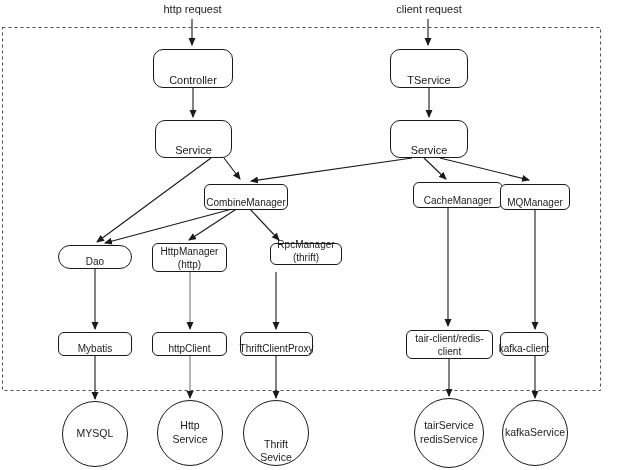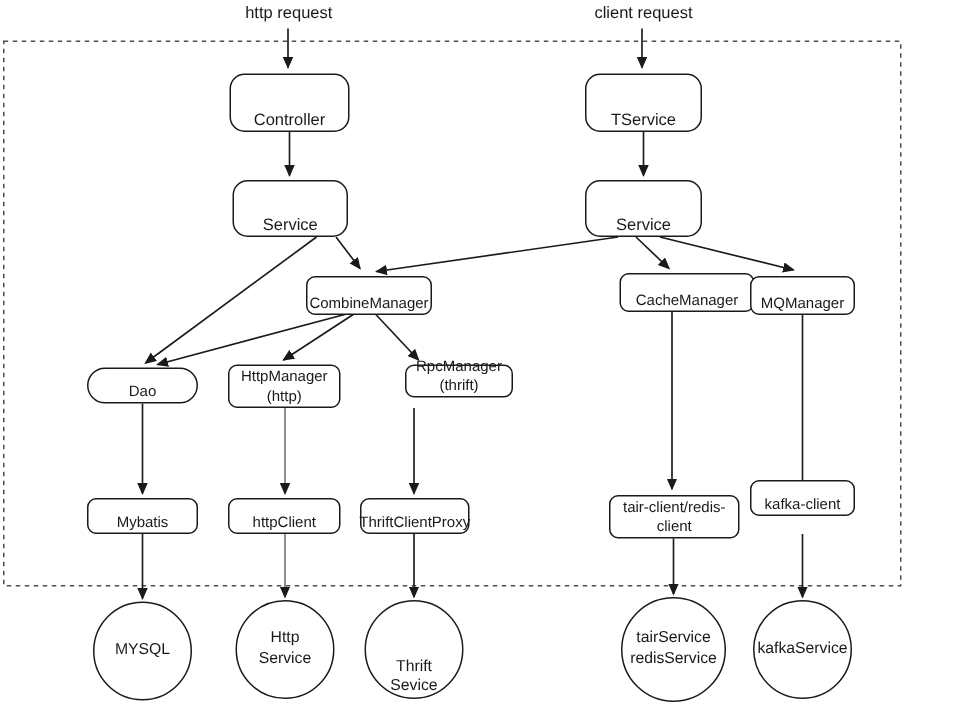--- a/index.html
+++ b/index.html
@@ -144,21 +144,21 @@
   <div class="node" style="left:152px; top:332px; width:75px; height:24px;">
     <span class="label">httpClient</span>
   </div>
   <div class="node" style="left:240px; top:332px; width:73px; height:24px;">
     <span class="label">ThriftClientProxy</span>
   </div>
   <div class="node" style="left:406px; top:330px; width:87px; height:29px;">
     <span class="label">tair-client/redis-
 client</span>
   </div>
-  <div class="node" style="left:500px; top:320px; width:70px; height:24px;">
+  <div class="node" style="left:500px; top:332px; width:48px; height:24px;">
     <span class="label">kafka-client</span>
   </div>
 
   <div class="circle-node" style="left:62px; top:401px; width:66px; height:66px;">
     <span class="label">MYSQL</span>
   </div>
   <div class="circle-node" style="left:157px; top:400px; width:66px; height:66px;">
     <span class="label">Http
 Service</span>
   </div>

